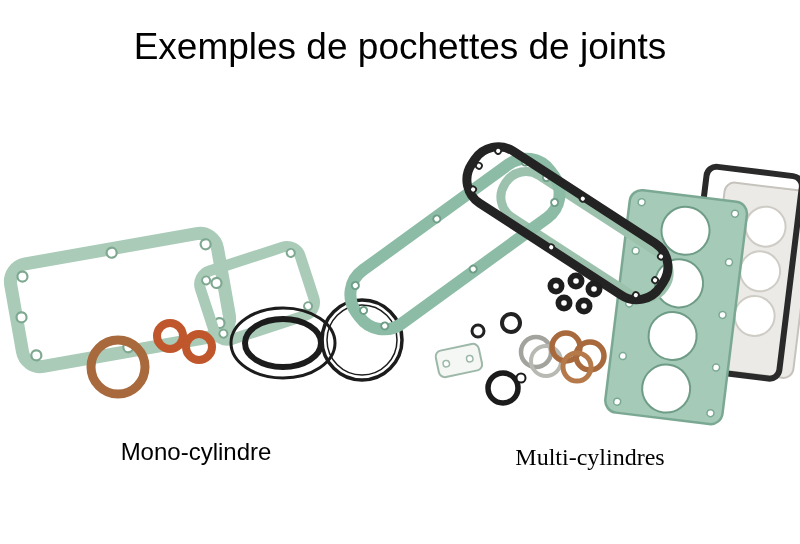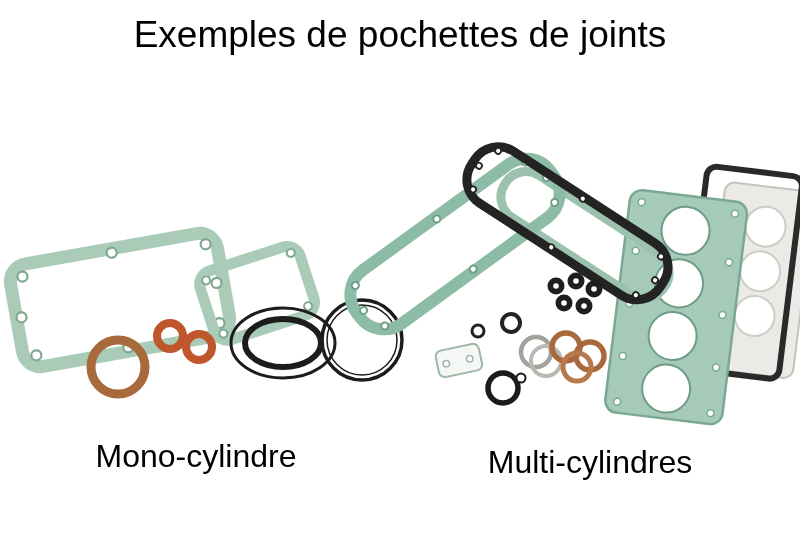--- a/index.html
+++ b/index.html
@@ -7,40 +7,40 @@
     position: relative;
     width: 800px;
     height: 544px;
     background: #ffffff;
     overflow: hidden;
     font-family: "Liberation Sans", sans-serif;
     color: #000;
   }
   .title {
     position: absolute;
-    top: 12px;
+    top: 24px;
     left: 0;
     width: 100%;
     text-align: center;
     font-size: 37px;
     line-height: 1.24;
     font-weight: 400;
     color: #000;
   }
   .title div { white-space: nowrap; }
   .figure-label {
     position: absolute;
-    font-size: 32px;
+    font-size: 24px;
     font-weight: 400;
     text-align: center;
     color: #000;
     white-space: nowrap;
   }
   .label-mono { top: 438px; left: 20px;  width: 352px; }
-  .label-multi{ top: 444px; left: 400px; width: 380px; }
+  .label-multi{ top: 444px; left: 400px; width: 380px; font-family: Liberation Serif, serif; }
   svg.art {
     position: absolute;
     top: 0; left: 0;
     width: 800px; height: 544px;
   }
 </style>
 </head>
 <body>
 
 <div class="canvas">

